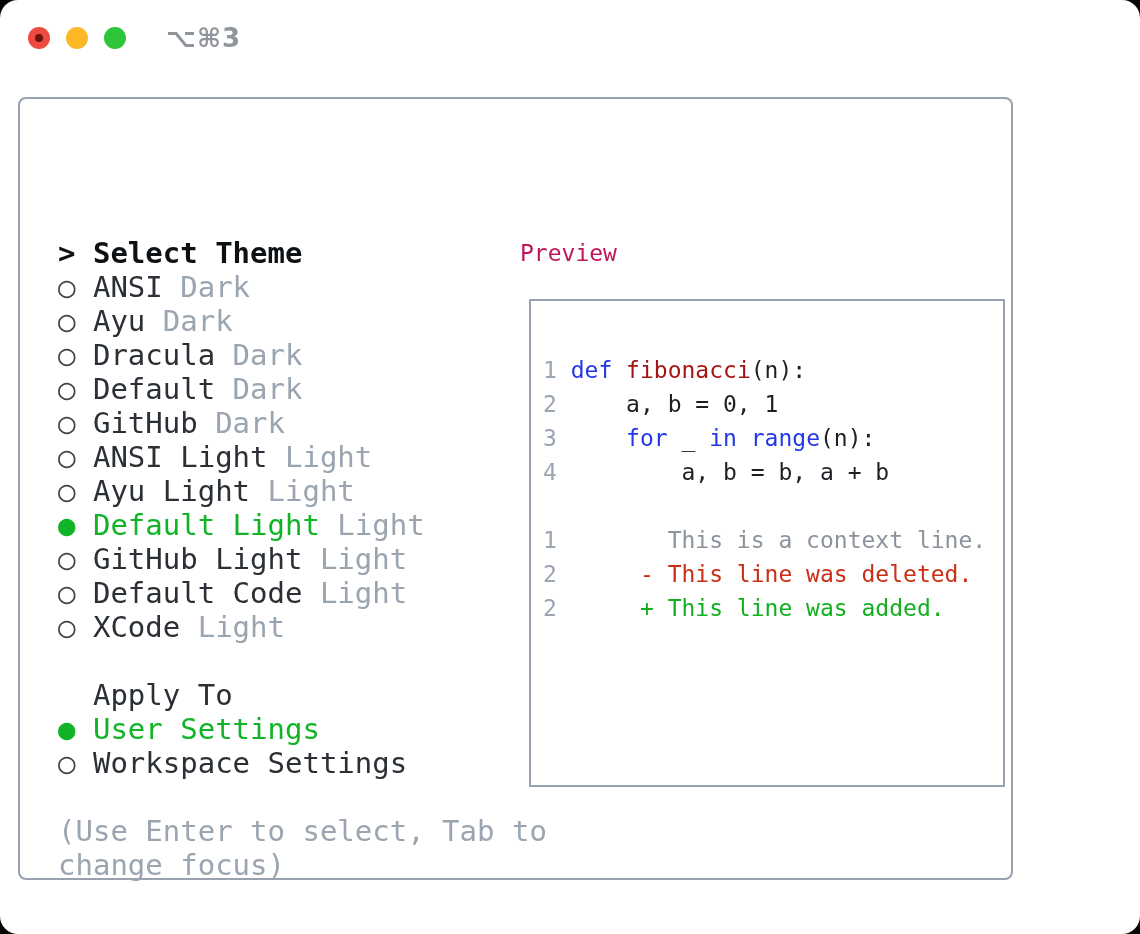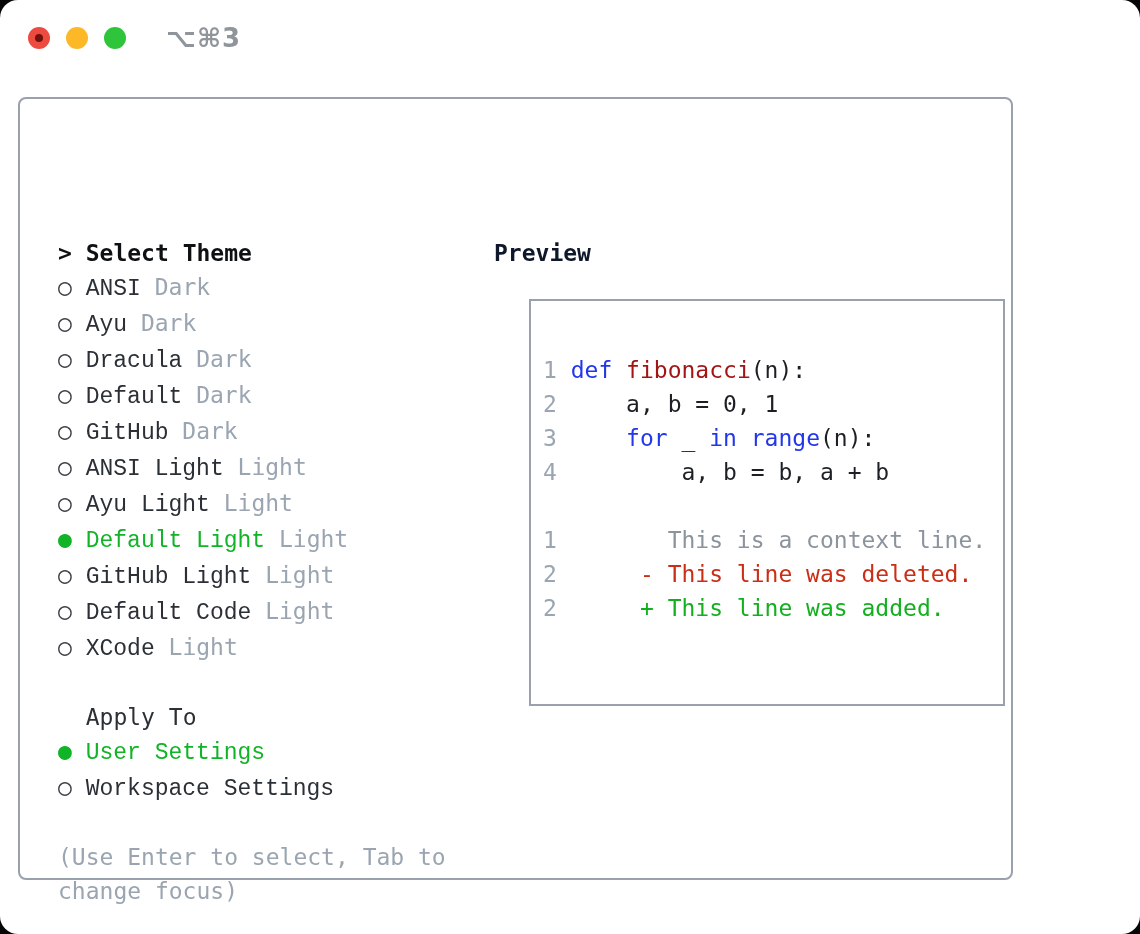--- a/index.html
+++ b/index.html
@@ -40,41 +40,41 @@
     width: 995px; height: 783px;
     border: 2px solid var(--border-gray, #98a1ad);
     border-radius: 8px;
     background: #ffffff;
   }
 
   .left-col { position: absolute; left: 38px; top: 137px; }
 
   .row {
     white-space: pre;
-    font-size: 23px; line-height: 34px;
+    font-size: 29px; line-height: 34px;
     color: var(--text-dark, #2b3036);
   }
   .row.blank { height: 34px; }
   .bold { font-weight: 700; color: #0e1114; }
   .marker { color: #41464d; }
   .marker.sel { color: var(--accent-green, #11b427); }
-  .opt-name { color: var(--text-dark, #2b3036); font-family: Liberation Mono, monospace; }
+  .opt-name { color: var(--text-dark, #2b3036); }
   .opt-name.sel { color: var(--accent-green, #11b427); }
   .opt-variant { color: var(--muted-gray, #9aa5b1); }
   .hint { color: var(--muted-gray, #9aa5b1); }
 
   
   .preview-title {
-    position: absolute; left: 474px; top: 137px;
-    font-size: 23px; line-height: 34px; font-weight: 700; color: #0f172a;
+    position: absolute; left: 500px; top: 137px;
+    font-size: 23px; line-height: 34px; font-weight: 400; color: #be185d;
     white-space: pre;
   }
   .preview-pane {
     position: absolute; left: 509px; top: 200px;
-    width: 476px; height: 407px;
+    width: 476px; height: 488px;
     border: 2px solid var(--border-gray, #98a1ad);
     background: #ffffff;
     padding: 52px 0 0 12px;
     overflow: hidden;
   }
   .code-line { white-space: pre; font-size: 23px; line-height: 34px; }
   .code-line.blank { height: 34px; }
   .lineno { color: var(--muted-gray, #9aa5b1); }
   .tok-plain { color: #1c1f24; }
   .tok-keyword { color: var(--keyword-blue, #2236ea); }

